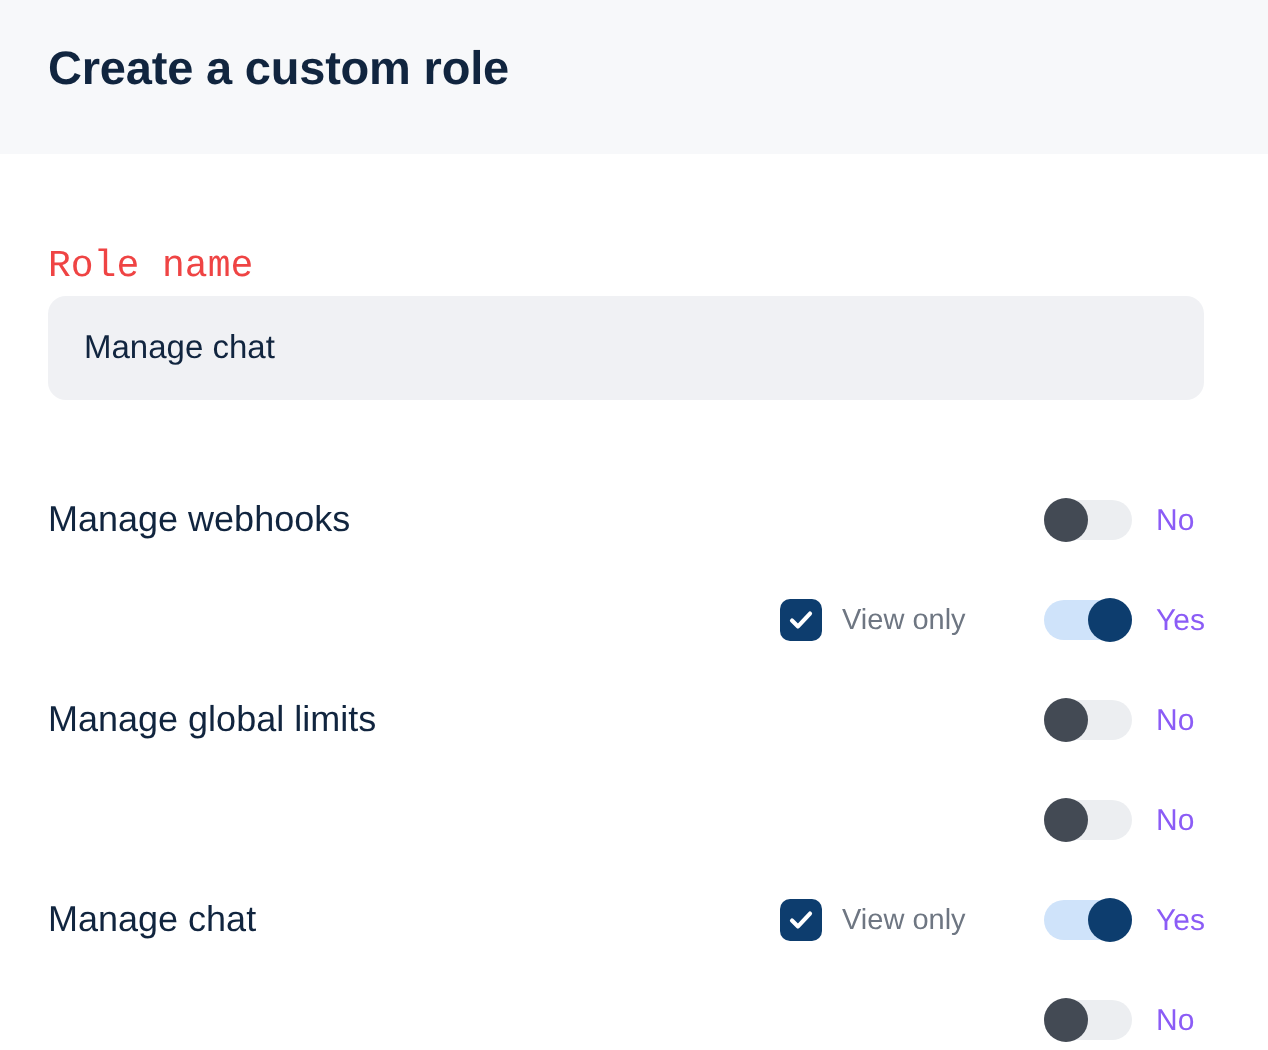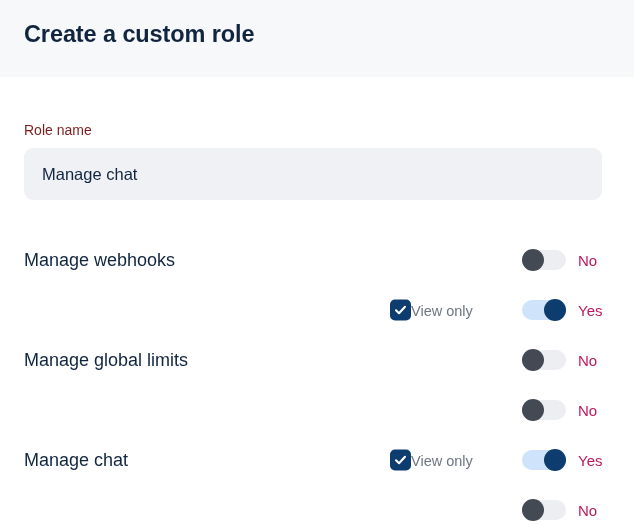--- a/index.html
+++ b/index.html
@@ -50,24 +50,25 @@
     top: 77px;
     width: 634px;
     height: 448px;
     background: #ffffff;
   }
 
   .field-label {
     position: absolute;
     left: 24px;
     top: 45px;
-    font-size: 14px;
+    font-size: 19px;
     font-weight: normal;
-    color: #7f1d1d;
-    white-space: nowrap;
+    color: #ef4444;
+    white-space: nowrap;
+    font-family: Liberation Mono, monospace;
   }
 
   .role-input {
     position: absolute;
     left: 24px;
     top: 71px;
     width: 578px;
     height: 52px;
     background: #f0f1f4;
     border: none;
@@ -104,20 +105,21 @@
   }
 
   
   .viewonly {
     position: absolute;
     left: 390px;
     top: 50%;
     transform: translateY(-50%);
     display: flex;
     align-items: center;
+    gap: 10px;
   }
   .checkbox {
     width: 21px;
     height: 21px;
     border-radius: 5px;
     background: #0d3d6e;
     display: flex;
     align-items: center;
     justify-content: center;
     flex: none;
@@ -153,21 +155,21 @@
     border-radius: 50%;
   }
   .toggle.off { background: #eceef1; }
   .toggle.off .knob { left: 0px; background: #434a54; }
   .toggle.on  { background: #cfe3fa; }
   .toggle.on  .knob { left: 22px; background: #0d3d6e; }
 
   .toggle-label {
     margin-left: 12px;
     font-size: 15px;
-    color: #be185d;
+    color: #8b5cf6;
     white-space: nowrap;
   }
 </style>
 </head>
 <body>
 
 <div class="page">
 
   <div class="header">
     <div class="header-title">Create a custom role</div>

